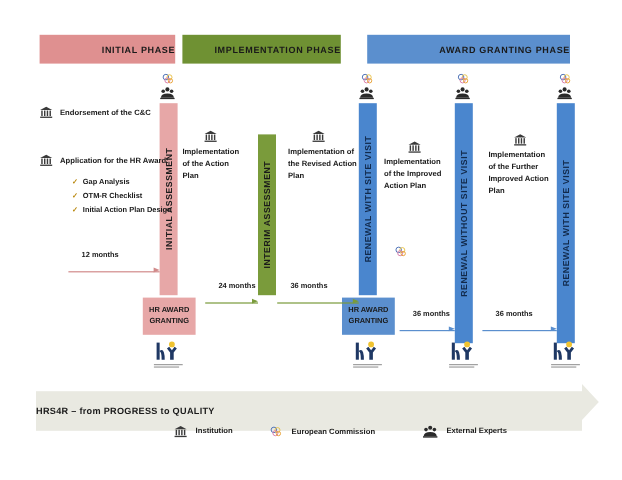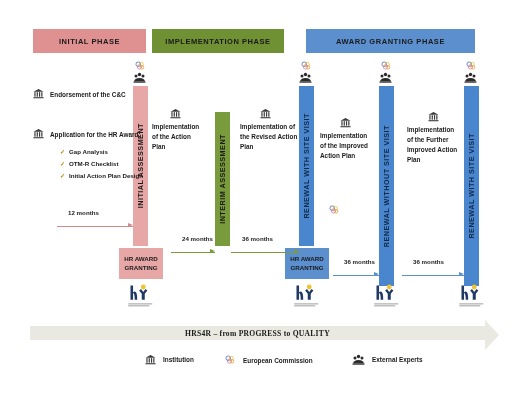--- a/index.html
+++ b/index.html
@@ -7,21 +7,21 @@
     width:518px;height:400px;
     background:#ffffff;
     font-family:"Liberation Sans", sans-serif;
     overflow:hidden;
   }
   #canvas{position:relative;width:518px;height:400px;background:#fff;}
 
   
   .phase-bar{
     position:absolute;height:24px;
-    display:flex;align-items:center;justify-content:center;
+    display:flex;align-items:center;justify-content:flex-end;
     font-size:7.5px;font-weight:700;letter-spacing:.55px;
     color:#1a1a1a;white-space:nowrap;
   }
   .phase-initial{left:33px;width:113px;top:29px;background:#df9090;}
   .phase-impl{left:152px;width:132px;top:29px;background:#6f9133;}
   .phase-award{left:306px;width:169px;top:29px;background:#5b8fce;}
 
   
   .vbar{
     position:absolute;width:15px;
@@ -79,23 +79,23 @@
   .arrow-line{position:absolute;left:0;top:5px;height:1px;width:100%;}
   .arrow-head{position:absolute;top:2.2px;right:0;width:0;height:0;
     border-top:2.6px solid transparent;border-bottom:2.6px solid transparent;}
   .arrow-lbl{position:absolute;font-size:6.2px;font-weight:700;color:#1a1a1a;white-space:nowrap;}
 
   
   .hrlogo{position:absolute;width:30px;height:26px;}
 
   
   #banner{
-    position:absolute;left:30px;top:326px;width:455px;height:14px;
+    position:absolute;left:30px;top:326px;width:455px;height:33px;
     background:#e9e9e1;
-    display:flex;align-items:center;justify-content:center;font-family:Liberation Serif, serif;
+    display:flex;align-items:center;
   }
   #banner-tip{
     position:absolute;left:485px;top:320px;width:0;height:0;
     border-top:15.5px solid transparent;border-bottom:15.5px solid transparent;
     border-left:14px solid #e9e9e1;
   }
   #banner span{font-size:7.6px;font-weight:700;color:#1a1a1a;letter-spacing:.25px;}
 
   
   .legend-item{position:absolute;display:flex;align-items:center;gap:7px;}

